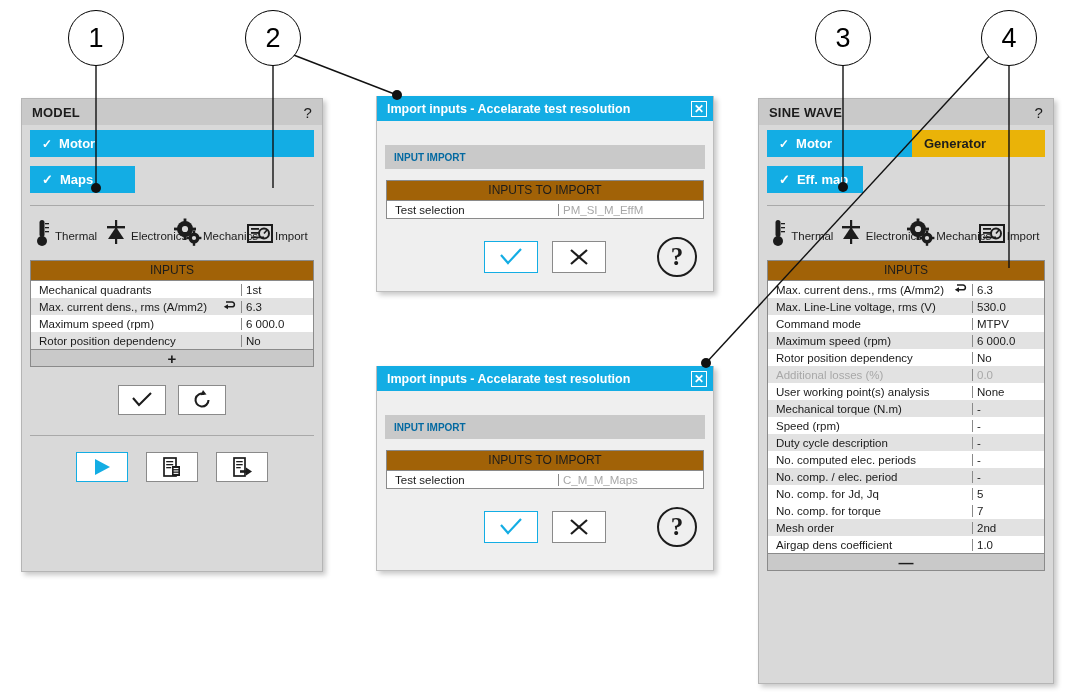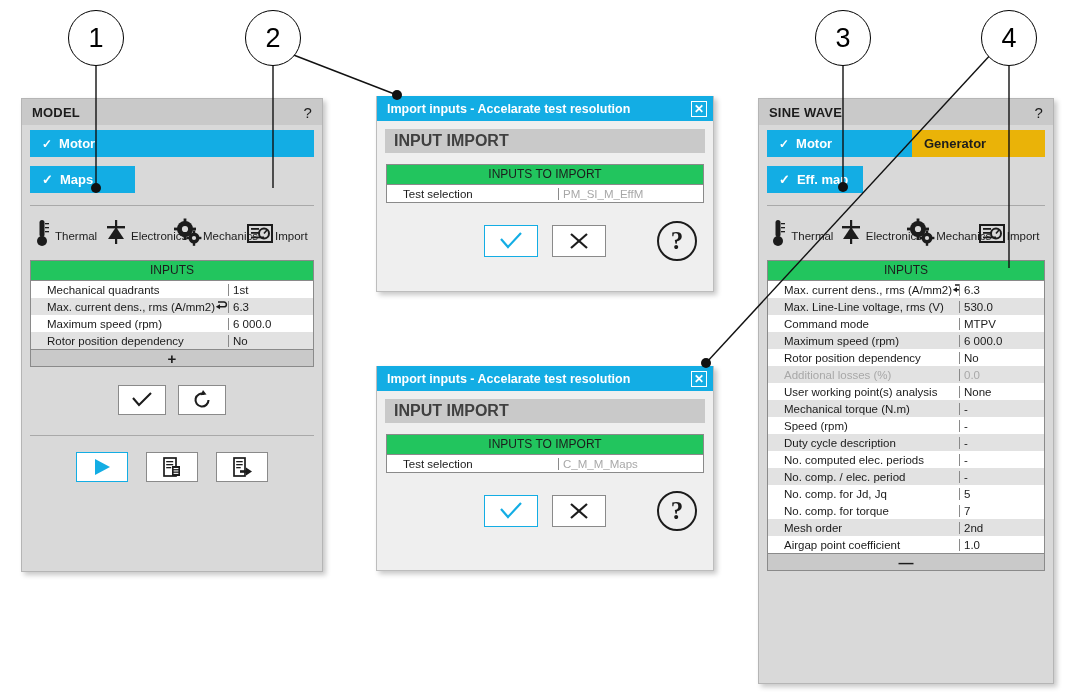--- a/index.html
+++ b/index.html
@@ -59,29 +59,29 @@
 
   
   .iconstrip { display:flex; justify-content:space-around; padding:12px 6px 4px 6px; }
   .iconitem { display:flex; align-items:center; width:70px; }
   .iconitem .glyph { height:30px; display:flex; align-items:flex-end; justify-content:center; }
   .iconitem .lbl { margin-top:5px; font-size:11.5px; color:#1c1c1c; }
 
   
   .tbl { margin:8px 8px 0 8px; border:1px solid #8a8a8a; background:#fff; }
   .tbl-head {
-    background:#22c55e; text-align:center; font-size:12px;
+    background:#a16207; text-align:center; font-size:12px;
     padding:2px 0 3px 0; border-bottom:1px solid #8a8a8a; color:#1c1c1c;
   }
   .row { display:flex; height:17px; align-items:center; font-size:11.5px; }
   .row.odd  { background:#ffffff; }
   .row.even { background:#e2e2e2; }
-  .row .k { flex:1; padding-left:16px; display:flex; align-items:center; white-space:nowrap; overflow:hidden; }
+  .row .k { flex:1; padding-left:8px; display:flex; align-items:center; white-space:nowrap; overflow:hidden; }
   .row .k .linkicon { margin-left:auto; margin-right:5px; }
-  .row .v { width:85px; padding-left:4px; border-left:1px solid #8a8a8a; white-space:nowrap; }
+  .row .v { width:72px; padding-left:4px; border-left:1px solid #8a8a8a; white-space:nowrap; }
   .row.dim .k, .row.dim .v { color:#a8a8a8; }
   .tbl-foot {
     background:#c9c9c9; border-top:1px solid #8a8a8a; height:17px;
     display:flex; align-items:center; justify-content:center;
     font-size:15px; font-weight:bold; color:#1c1c1c; line-height:1;
   }
 
   
   .btnrow { display:flex; justify-content:center; gap:12px; }
   .btn {
@@ -99,23 +99,23 @@
   .dlg-title {
     height:25px; background:#13ade4; display:flex; align-items:center;
     padding:0 6px 0 10px; color:#fff; font-weight:bold; font-size:12.5px;
   }
   .dlg-close {
     margin-left:auto; width:16px; height:16px; border:1.4px solid #fff;
     display:flex; align-items:center; justify-content:center;
     font-size:12px; line-height:1; color:#fff;
   }
   .dlg-section {
-    margin:8px 8px 0 8px; height:24px; background:#c9c9c9;
+    margin:24px 8px 0 8px; height:24px; background:#c9c9c9;
     display:flex; align-items:center; padding-left:9px;
-    font-weight:bold; font-size:16px; color:#404040;
+    font-weight:bold; font-size:10px; color:#0369a1;
   }
   .dlg-tbl { margin:11px 9px 0 9px; border:1px solid #8a8a8a; background:#fff; }
   .dlg-tbl .row .v { width:145px; color:#a8a8a8; }
   .dlg-btns { display:flex; align-items:center; justify-content:center; gap:14px; margin-top:22px; position:relative; }
   .dlg-btns .btn { width:54px; height:32px; }
   .helpcircle {
     position:absolute; right:16px; width:40px; height:40px; border-radius:50%;
     border:2.2px solid #1c1c1c; display:flex; align-items:center; justify-content:center;
     font-size:25px; font-weight:bold; color:#1c1c1c; font-family:"Liberation Serif", serif;
   }
@@ -457,21 +457,21 @@
         </div>
       <div class="row odd">
           <span class="k">No. comp. for torque</span>
           <span class="v">7</span>
         </div>
       <div class="row even">
           <span class="k">Mesh order</span>
           <span class="v">2nd</span>
         </div>
       <div class="row odd">
-          <span class="k">Airgap point coefficient</span>
+          <span class="k">Airgap dens coefficient</span>
           <span class="v">1.0</span>
         </div>
 
       <div class="tbl-foot">—</div>
     </div>
   </div>
 
   <div class="dialog" style="left:376px; top:96px; width:338px; height:196px;">
     <div class="dlg-title">
       <span>Import inputs - Accelarate test resolution</span>

